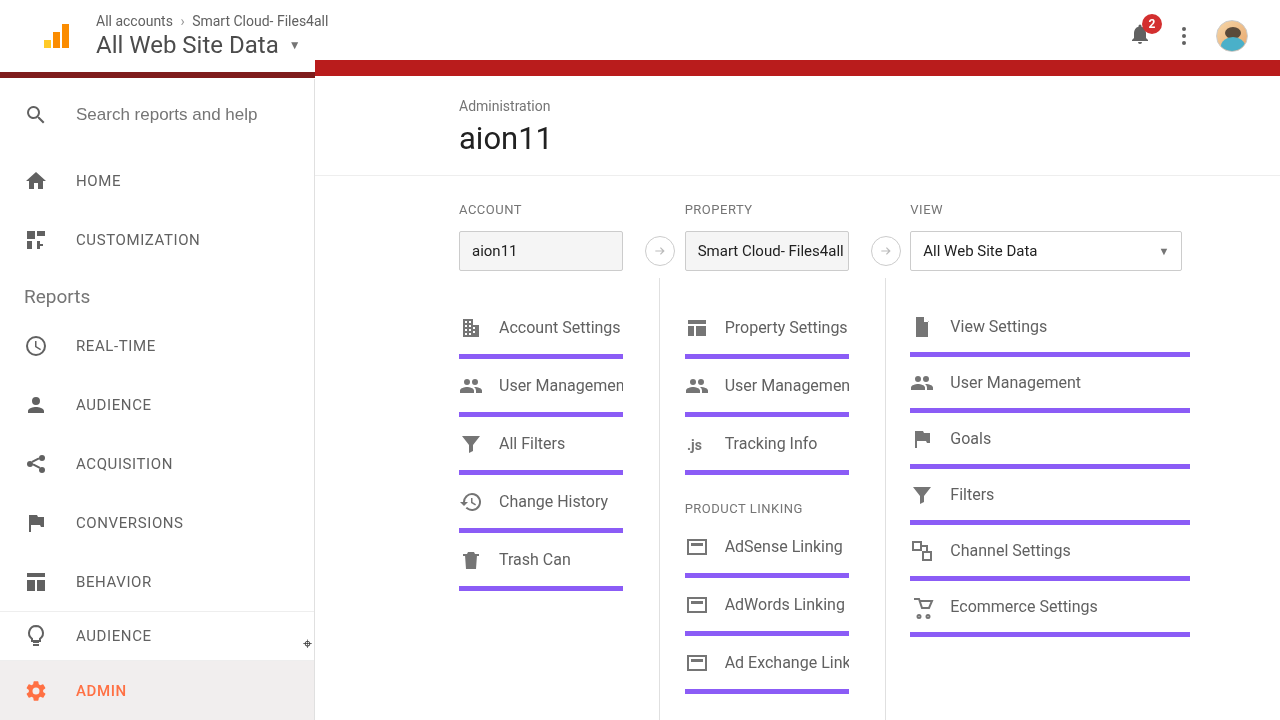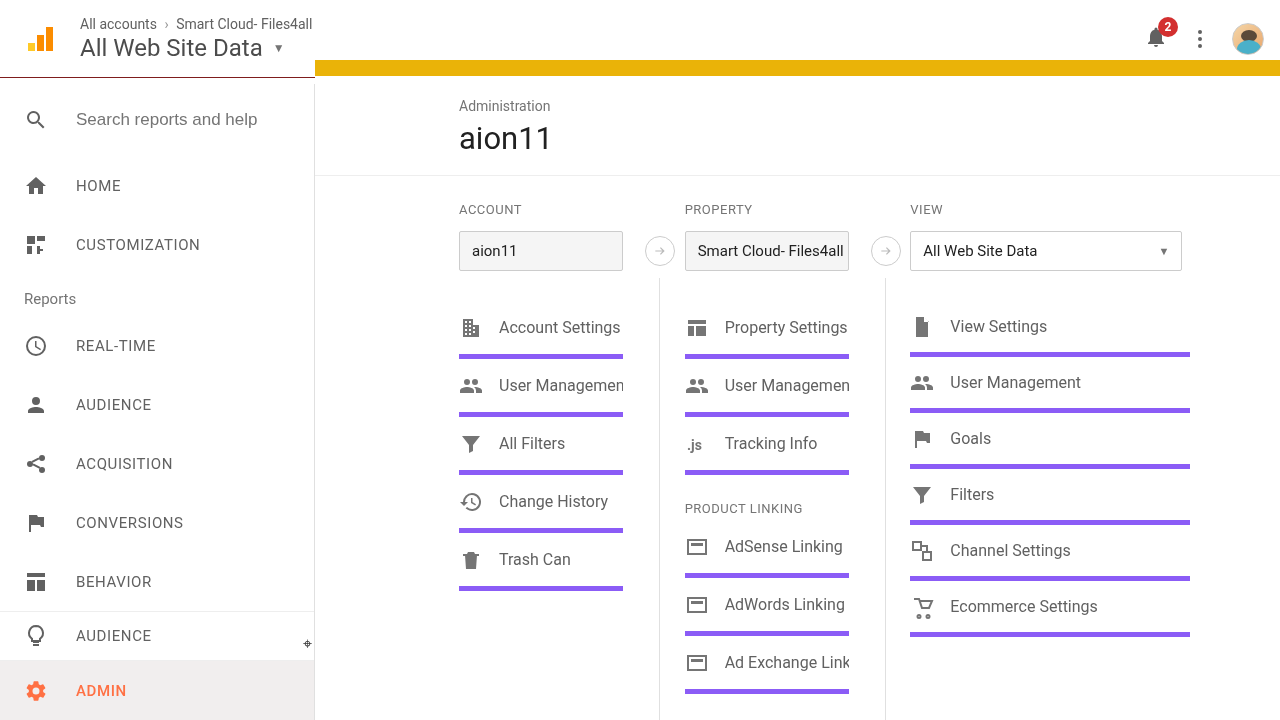--- a/index.html
+++ b/index.html
@@ -1,19 +1,19 @@
 <!DOCTYPE html>
 <html><head>
 <meta charset="utf-8">
 <style>
 * { box-sizing: border-box; margin: 0; padding: 0; }
 body { font-family: Roboto, Arial, sans-serif; background: #fff; width: 1280px; height: 720px; overflow: hidden; color: #333; }
 
 
-.header { height: 78px; display: flex; align-items: center; padding: 0 16px; border-bottom: 1px solid #7f1d1d; }
+.header { height: 78px; display: flex; align-items: center; padding: 0 32px; border-bottom: 6px solid #7f1d1d; }
 .logo { width: 32px; height: 32px; margin-right: 24px; margin-left: 8px; }
 .header-title-block { flex: 1; }
 .breadcrumbs { font-size: 14px; color: #757575; margin-bottom: 2px; }
 .breadcrumbs span { color: #616161; }
 .breadcrumbs .chev { margin: 0 4px; color: #999; }
 .view-selector { display: flex; align-items: center; font-size: 24px; font-weight: 400; color: #4c4c4c; cursor: pointer; }
 .view-selector .tri { margin-left: 10px; font-size: 12px; color: #757575; }
 .header-actions { display: flex; align-items: center; gap: 20px; }
 .bell-wrap { position: relative; color: #616161; }
 .badge { position: absolute; top: -8px; right: -10px; background: #d32f2f; color: #fff; border-radius: 50%; width: 20px; height: 20px; font-size: 12px; font-weight: 700; display: flex; align-items: center; justify-content: center; }
@@ -25,29 +25,29 @@
 .content { display: flex; height: calc(720px - 78px); align-items: flex-end; }
 
 
 .sidebar { width: 315px; border-right: 1px solid #e0e0e0; background: #fff; display: flex; flex-direction: column; }
 .search-row { display: flex; align-items: center; height: 72px; padding: 0 24px; }
 .search-row svg { flex-shrink: 0; }
 .search-row input { border: none; outline: none; font-size: 17px; color: #616161; margin-left: 28px; width: 100%; }
 .nav-item { display: flex; align-items: center; height: 59px; padding: 0 24px; cursor: pointer; }
 .nav-item svg, .nav-icon { width: 24px; height: 24px; flex-shrink: 0; fill: #616161; color: #616161; }
 .nav-label { margin-left: 28px; font-size: 15px; letter-spacing: 0.6px; color: #616161; }
-.section-label { padding: 16px 24px 8px; font-size: 15px; color: #757575; }
+.section-label { padding: 16px 24px 8px; font-size: 19px; color: #757575; }
 .nav-item.discover { height: 48px; }
 .nav-item.admin { background: #f1eeee; }
 .nav-item.admin svg { fill: #ff7043; }
 .nav-item.admin .nav-label { color: #ff7043; font-weight: 500; }
 .divider { border-top: 1px solid #eee; }
 
 
-.main { flex: 1; background: #eab308; padding: 16px 0 0 0; overflow: hidden; }
+.main { flex: 1; background: #b91c1c; padding: 16px 0 0 0; overflow: hidden; }
 .main-card { background: #fff; margin: 0; height: 100%; }
 .admin-header { padding: 22px 144px 18px; border-bottom: 1px solid #eee; }
 .admin-sub { font-size: 14px; color: #757575; margin-bottom: 6px; }
 .admin-title { font-size: 31px; font-weight: 400; color: #212121; }
 
 .columns { display: flex; padding: 26px 144px; gap: 0; }
 .col { flex: 0 0 33.333%; position: relative; padding-right: 32px; }
 .col-label { font-size: 13px; letter-spacing: 0.5px; color: #757575; margin-bottom: 14px; }
 .col-select { width: 164px; height: 40px; border: 1px solid #ccc; border-radius: 2px; background: #f5f5f5; padding: 0 12px; display: flex; align-items: center; font-size: 15px; color: #212121; overflow: hidden; white-space: nowrap; }
 .col:last-child .col-select { width: 272px; background: #fff; justify-content: space-between; }

